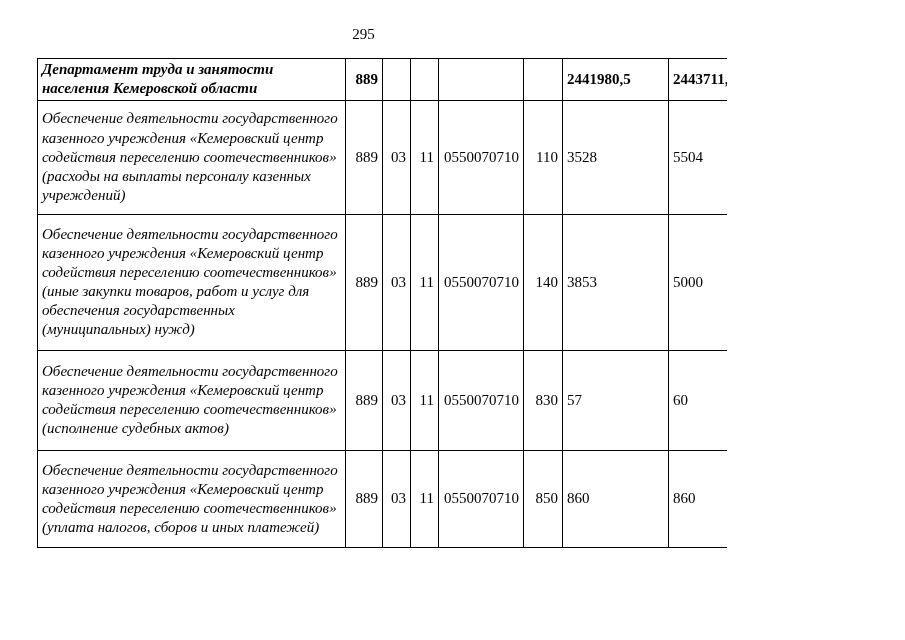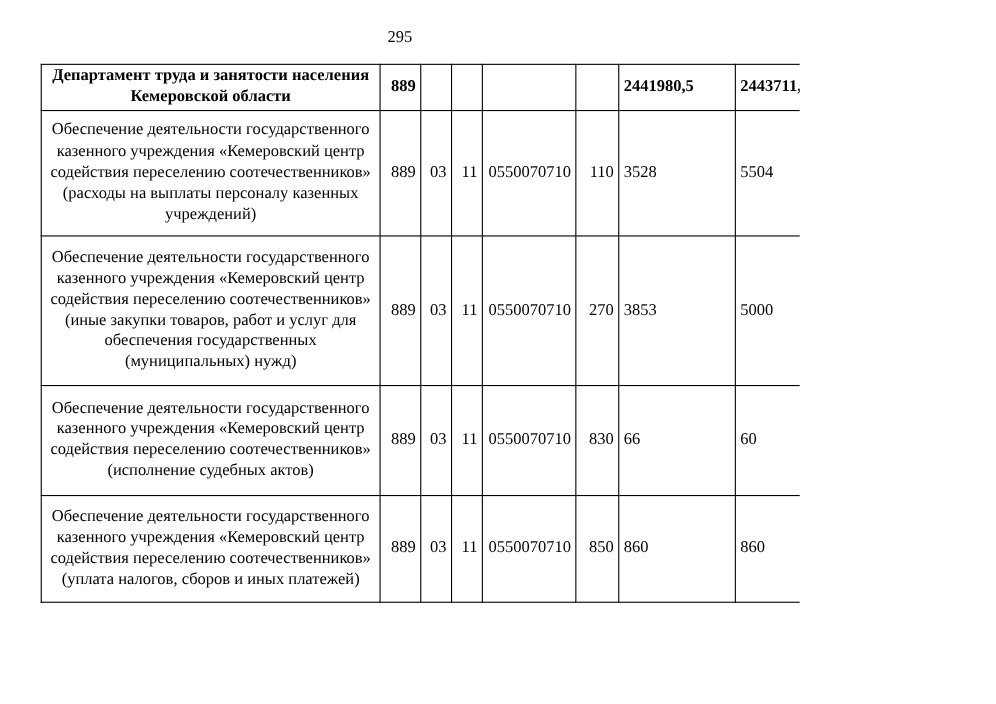--- a/index.html
+++ b/index.html
@@ -36,24 +36,25 @@
     font-size: 15px;
     line-height: 1.27;
   }
   table.budget td {
     border: 1px solid #000000;
     padding: 1px 4px 2px 4px;
     vertical-align: middle;
     overflow: hidden;
   }
   td.desc {
-    text-align: center;
+    text-align: left;
     vertical-align: top;
     padding-left: 3px;
     padding-right: 6px;
+    font-style: italic;
   }
   td.num {
     text-align: right;
     padding-left: 1px;
     padding-right: 1px;
   }
   td.val {
     text-align: left;
     padding-left: 10px;
   }
@@ -109,34 +110,34 @@
         <td class="val">5504</td>
         <td class="val">5504</td>
       </tr>
 
       <tr class="r3">
         <td class="desc">Обеспечение деятельности государственного казенного учреждения «Кемеровский центр содействия переселению соотечественников» (иные закупки товаров, работ и услуг для обеспечения государственных (муниципальных) нужд)</td>
         <td class="num">889</td>
         <td class="num">03</td>
         <td class="num">11</td>
         <td class="num">0550070710</td>
-        <td class="num">270</td>
+        <td class="num">140</td>
         <td class="val">3853</td>
         <td class="val">5000</td>
         <td class="val">3127</td>
       </tr>
 
       <tr class="r4">
         <td class="desc">Обеспечение деятельности государственного казенного учреждения «Кемеровский центр содействия переселению соотечественников» (исполнение судебных актов)</td>
         <td class="num">889</td>
         <td class="num">03</td>
         <td class="num">11</td>
         <td class="num">0550070710</td>
         <td class="num">830</td>
-        <td class="val">66</td>
+        <td class="val">57</td>
         <td class="val">60</td>
         <td class="val">59</td>
       </tr>
 
       <tr class="r5">
         <td class="desc">Обеспечение деятельности государственного казенного учреждения «Кемеровский центр содействия переселению соотечественников» (уплата налогов, сборов и иных платежей)</td>
         <td class="num">889</td>
         <td class="num">03</td>
         <td class="num">11</td>
         <td class="num">0550070710</td>

